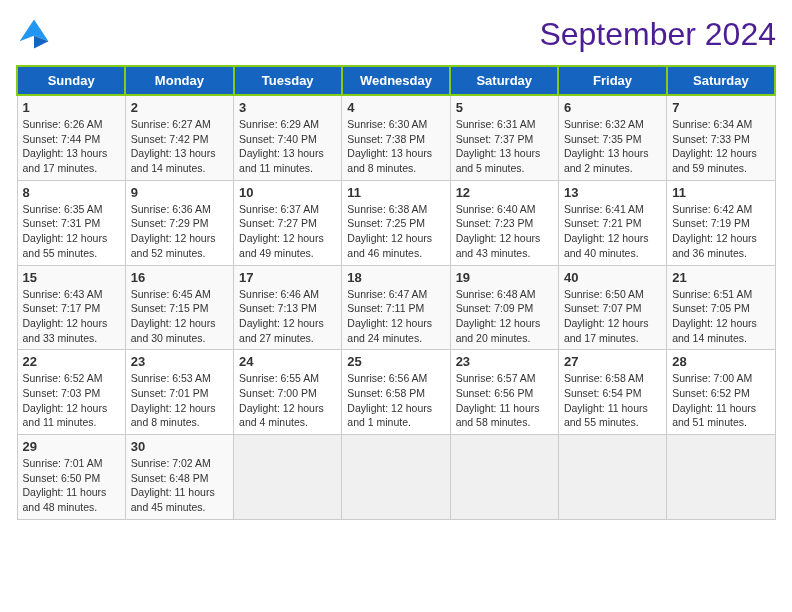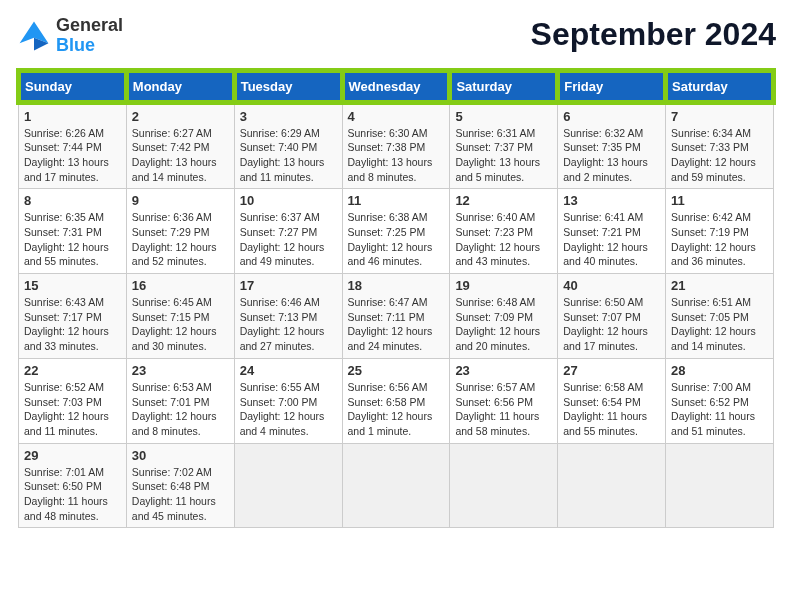--- a/index.html
+++ b/index.html
@@ -32,41 +32,41 @@
     }
     .logo-bird {
       width: 36px;
       height: 36px;
     }
     .title-area {
       text-align: right;
     }
     .month-title {
       font-size: 32px;
-      font-weight: bold;
-      color: #0f172a;
+      font-weight: normal;
+      color: #4c1d95;
       text-align: right;
     }
     .location {
       font-size: 15px;
       color: #555;
     }
     table {
       width: 100%;
       border-collapse: collapse;
       font-size: 11px;
     }
     thead tr th {
       background-color: #1565C0;
       color: #fff;
       padding: 6px 4px;
-      text-align: left;
+      text-align: center;
       font-size: 13px;
       font-weight: bold;
-      border: 5px solid #84cc16;
+      border: 2px solid #84cc16;
     }
     tbody tr td {
       border: 1px solid #ccc;
       padding: 4px 5px;
       vertical-align: top;
       color: #333;
       min-width: 100px;
       min-height: 80px;
       background: #fff;
     }
@@ -93,24 +93,20 @@
   </style>
 </head>
 <body>
 
 <div class="header">
   <div class="logo">
     <svg class="logo-bird" viewBox="0 0 40 40" xmlns="http://www.w3.org/2000/svg">
       <polygon points="20,4 36,28 20,22 4,28" fill="#2196F3"></polygon>
       <polygon points="20,22 36,28 20,36" fill="#1565C0"></polygon>
     </svg>
-    <div class="logo-text">
-      <div>General</div>
-      <div><span>Blue</span></div>
-    </div>
   </div>
   <div class="title-area">
     <div class="month-title">September 2024</div>
   </div>
 </div>
 
 <table>
   <thead>
     <tr>
       <th>Sunday</th>

